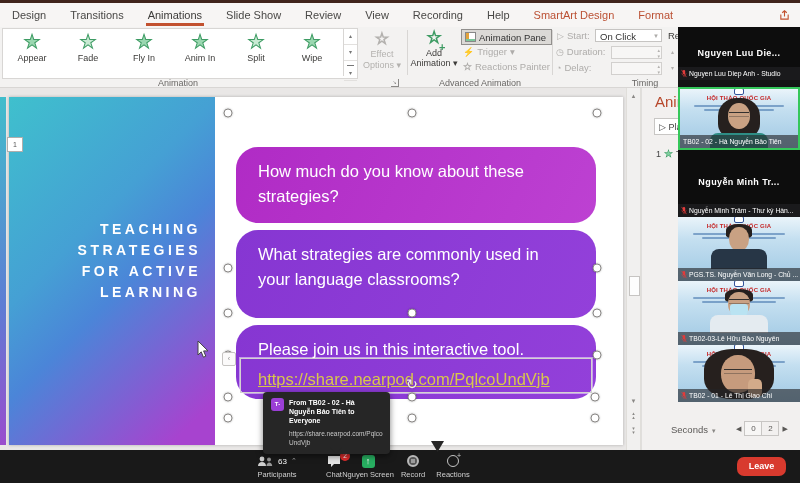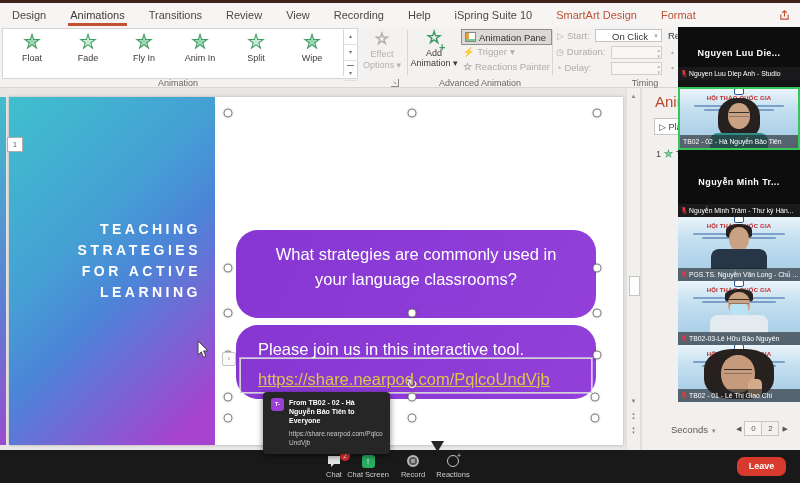--- a/index.html
+++ b/index.html
@@ -38,41 +38,41 @@
             box-shadow:inset 0 -2px 0 #7cc79a;}
   .trigger-row,.painter-row{position:absolute;left:463px;display:flex;align-items:center;gap:3px;font-size:9.5px;color:#aeacaa;}
   .trigger-row{top:19px;}.painter-row{top:34px;}
   .bolt{color:#b3b1ae;font-size:9px;}
   .gstar{font-size:10px;color:#d9d7d4;-webkit-text-stroke:0.5px #aeacaa;}
   .grp-label{position:absolute;top:51px;font-size:9px;color:#696765;text-align:center;}
   .launcher{position:absolute;left:391px;top:52px;width:7px;height:7px;border-right:1px solid #8a8886;border-bottom:1px solid #8a8886;font-size:5px;color:#8a8886;line-height:7px;text-align:center;}
   .timing-row{position:absolute;display:flex;align-items:center;gap:3px;font-size:9.5px;color:#aeacaa;}
   .t-ico{font-size:9px;color:#b3b1ae;}
   .dropdown{position:absolute;left:595px;top:2px;width:67px;height:13px;background:#fff;border:1px solid #c6c4c2;
-            font-size:9.5px;color:#333;line-height:13px;padding-left:16px;box-sizing:border-box;}
+            font-size:9.5px;color:#333;line-height:13px;padding-left:4px;box-sizing:border-box;}
   .dropdown .dd-caret{position:absolute;right:2px;top:0;color:#aeacaa;font-size:6px;}
   .spinbox{position:absolute;width:51px;height:13px;background:#f7f6f5;border:1px solid #d2d0ce;box-sizing:border-box;}
   .spinbox .spin{position:absolute;right:1px;top:0;font-size:5px;color:#b3b1ae;line-height:6px;text-align:center;}
   .re-part{position:absolute;left:668px;top:3px;font-size:9.5px;color:#3c3b39;}
   .re-ch{position:absolute;left:671px;font-size:6px;color:#b3b1ae;}
 
   
   .workspace{left:0;top:88px;width:800px;height:362px;background:#e9e7e6;}
   .thumb-sliver{position:absolute;left:0;top:9px;width:6px;height:348px;background:linear-gradient(170deg,#41bdcb,#5e7dd4 60%,#9a4ccd);}
   .slide{position:absolute;left:9px;top:9px;width:614px;height:348px;background:#fff;box-shadow:0 0 3px rgba(0,0,0,.25);}
   .grad-panel{position:absolute;left:0;top:0;width:206px;height:348px;
               background:linear-gradient(135deg,#3fc0cd 0%,#45a0d4 38%,#4b85d8 55%,#a743cf 92%);}
   .slide-title{position:absolute;left:8px;top:122px;width:184px;text-align:right;color:#fff;font-weight:bold;
                font-size:14px;line-height:21px;letter-spacing:3.5px;}
   .num-badge{position:absolute;left:-2px;top:40px;width:14px;height:13px;background:#fff;border:1px solid #b0aeac;
              font-size:7px;color:#555;text-align:center;line-height:13px;z-index:5;}
   .qbox{position:absolute;left:227px;width:360px;border-radius:22px;color:#fff;
         font-size:16.5px;line-height:25px;padding:12px 22px;box-sizing:border-box;}
   .qbox1{top:50px;height:76px;background:linear-gradient(115deg,#b02bc5,#bd41d2);}
-  .qbox2{top:133px;height:88px;background:linear-gradient(115deg,#8636d2,#9340da);text-align:center;}
+  .qbox2{top:133px;height:88px;background:linear-gradient(115deg,#8636d2,#9340da);}
   .qbox3{top:228px;height:74px;background:linear-gradient(115deg,#8636d2,#9340da);}
   .nearpod-link{display:block;margin-top:5px;color:#d9c74b;text-decoration:underline;font-size:16.5px;}
   .link-selbox{position:absolute;left:4px;right:4px;top:33px;height:33px;border:1px solid #d4d2d0;box-shadow:0 0 0 1px rgba(255,255,255,.5);}
   .handle{position:absolute;width:7px;height:7px;background:#fff;border:1px solid #8a8886;border-radius:50%;
           transform:translate(-50%,-50%);box-shadow:0 0 2px rgba(0,0,0,.3);z-index:6;}
   .rot-handle{position:absolute;left:406px;top:288px;color:#f2ecf5;font-size:14px;z-index:6;text-shadow:0 0 2px rgba(80,40,100,.8);}
   .collapse-btn{position:absolute;left:222px;top:264px;width:12px;height:12px;background:#fbfafa;border:1px solid #c6c4c2;
                 border-radius:2px;font-size:7px;color:#888;text-align:center;line-height:12px;z-index:6;}
   .cursor{position:absolute;left:197px;top:252px;z-index:40;}
   .hscroll-thumb{position:absolute;left:545px;top:356px;width:35px;height:5px;background:#c4c2c0;border-radius:2px;}
@@ -146,46 +146,46 @@
 </style>
 </head>
 <body>
 
 <div class="app">
 
   <div class="abs title-strip"></div>
 
   <div class="abs tabs-bar">
     <div class="tab">Design</div>
+    <div class="tab">Transitions</div>
     <div class="tab active">Animations</div>
-    <div class="tab">Transitions</div>
+    <div class="tab">Slide Show</div>
     <div class="tab">Review</div>
     <div class="tab">View</div>
     <div class="tab">Recording</div>
     <div class="tab">Help</div>
-    <div class="tab">iSpring Suite 10</div>
     <div class="tab contextual">SmartArt Design</div>
     <div class="tab contextual">Format</div>
     <div class="tabs-right">
       <div class="share-btn">
         <svg width="11" height="11" viewBox="0 0 12 12">
             <path d="M2 5v5h8V5" fill="none" stroke="#c2512f" stroke-width="1.2"></path>
             <path d="M6 7V1M3.5 3L6 .8 8.5 3" fill="none" stroke="#c2512f" stroke-width="1.2"></path>
           </svg>
 
       </div>
 
     </div>
   </div>
 
   <div class="abs ribbon">
     <div class="gallery">
       <div class="fx" style="left:2px">
           <span class="star">★</span>
-          <span class="fx-label">Float</span>
+          <span class="fx-label">Appear</span>
         </div>
       <div class="fx" style="left:58px">
           <span class="star" style="color:#c8ead3">★</span>
           <span class="fx-label">Fade</span>
         </div>
       <div class="fx" style="left:114px">
           <span class="star">★</span>
           <span class="fx-label">Fly In</span>
         </div>
       <div class="fx" style="left:170px">
@@ -276,20 +276,23 @@
       <div class="grad-panel">
         <div class="slide-title">
           <span>TEACHING</span><br>
           <span>STRATEGIES</span><br>
           <span>FOR ACTIVE</span><br>
           <span>LEARNING</span>
         </div>
       </div>
       <div class="num-badge">1</div>
 
+      <div class="qbox qbox1">
+        <span>How much do you know about these strategies?</span>
+      </div>
       <div class="qbox qbox2">
         <span>What strategies are commonly used in your language classrooms?</span>
       </div>
       <div class="qbox qbox3">
         <span>Please join us in this interactive tool.</span>
         <a class="nearpod-link">https://share.nearpod.com/PqlcoUndVjb</a>
         <div class="link-selbox"></div>
       </div>
       <div class="hscroll-thumb"></div>
     </div>
@@ -470,36 +473,49 @@
     <div class="cp-head">
       <div class="cp-avatar">T-</div>
       <div class="cp-title">From TB02 - 02 - Hà Nguyễn Bảo Tiên to Everyone</div>
     </div>
     <div class="cp-msg">https://share.nearpod.com/PqlcoUndVjb</div>
   </div>
   <div class="popup-tail"></div>
   <div class="popup-nub"></div>
 
   <div class="abs zm-bar">
+    <div class="zm-item" style="left:246px;width:62px">
+      <div class="zm-ico-row">
+        <svg width="17" height="11" viewBox="0 0 17 11">
+            <circle cx="5" cy="3" r="2.4" fill="#cfcfcf"></circle>
+            <path d="M1 10c0-2.4 1.8-4 4-4s4 1.6 4 4z" fill="#cfcfcf"></path>
+            <circle cx="12" cy="3.4" r="2" fill="#9a9a9a"></circle>
+            <path d="M9.4 10c.2-2 1.4-3.4 2.8-3.4 1.6 0 2.8 1.4 3 3.4z" fill="#9a9a9a"></path>
+          </svg>
+        <span class="count">63</span>
+        <span class="caret-up">⌃</span>
+      </div>
+      <div class="zm-label">Participants</div>
+    </div>
 
     <div class="zm-item" style="left:314px;width:40px">
       <div class="zm-ico-row" style="position:relative">
         <svg width="14" height="12" viewBox="0 0 14 12">
             <path d="M1 1h12v8H7l-3 3V9H1z" fill="#e3e3e3"></path>
           </svg>
         <span class="badge" style="right:4px;top:-3px">2</span>
       </div>
       <div class="zm-label">Chat</div>
     </div>
 
     <div class="zm-item" style="left:340px;width:56px">
       <div class="zm-ico-row">
           <span class="share-sq">↑</span>
         </div>
-      <div class="zm-label green">Chat Screen</div>
+      <div class="zm-label green">Nguyen Screen</div>
     </div>
 
     <div class="zm-item" style="left:391px;width:44px">
       <div class="zm-ico-row">
           <span class="rec-circle"></span>
         </div>
       <div class="zm-label">Record</div>
     </div>
 
     <div class="zm-item" style="left:428px;width:50px">

